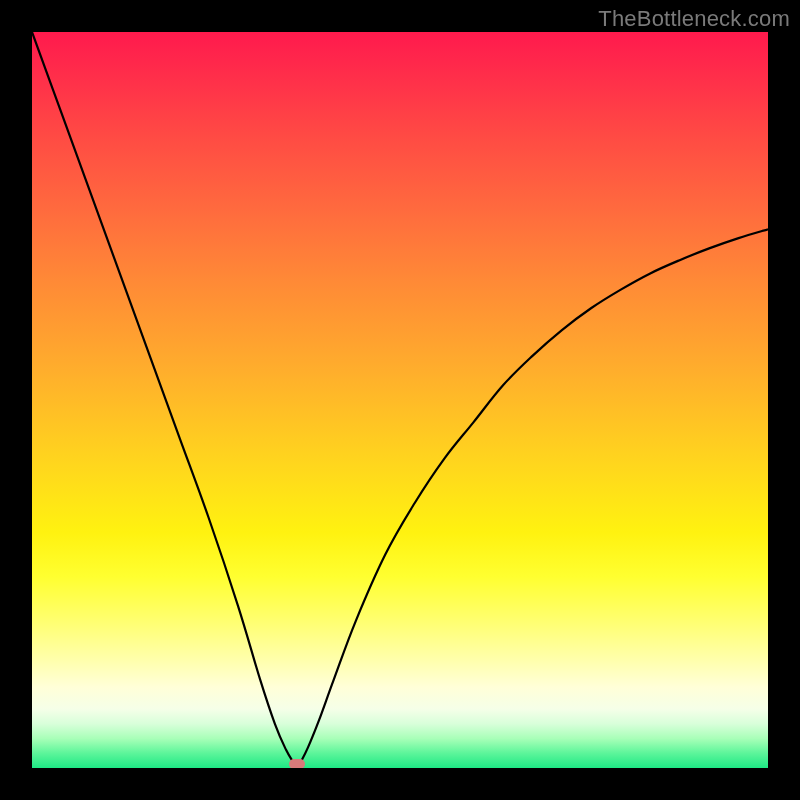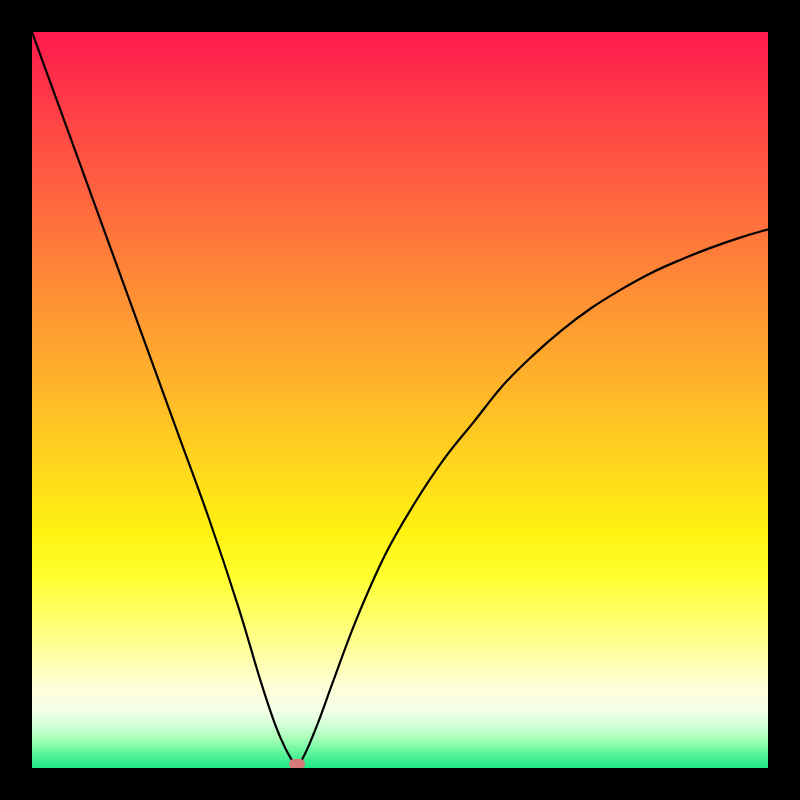--- a/index.html
+++ b/index.html
@@ -79,13 +79,14 @@
 <div class="frame">
 
   <div class="plot-wrap">
     <div class="gradient"></div>
     <svg class="curve" viewBox="0 0 736 736" preserveAspectRatio="none">
       <path id="curve-path" d="M 0.00 0.00 C 5.30 14.57, 18.84 51.81, 29.44 80.96 C 40.04 110.11, 48.28 132.77, 58.88 161.92 C 69.48 191.07, 77.72 213.73, 88.32 242.88 C 98.92 272.03, 107.16 294.69, 117.76 323.84 C 128.36 352.99, 136.60 375.65, 147.20 404.80 C 157.80 433.95, 166.04 455.29, 176.64 485.76 C 187.24 516.23, 196.81 544.93, 206.08 574.08 C 215.35 603.23, 221.54 626.48, 228.16 647.68 C 234.78 668.88, 238.24 679.25, 242.88 691.84 C 247.52 704.43, 250.61 710.71, 253.92 717.60 C 257.23 724.49, 259.29 726.80, 261.28 730.11 C 263.27 733.42, 263.64 736.00, 264.96 736.00 C 266.28 736.00, 266.65 733.82, 268.64 730.11 C 270.63 726.40, 272.69 722.94, 276.00 715.39 C 279.31 707.84, 282.40 700.35, 287.04 688.16 C 291.68 675.97, 295.14 665.56, 301.76 647.68 C 308.38 629.80, 314.57 611.32, 323.84 588.80 C 333.11 566.28, 342.68 543.76, 353.28 522.56 C 363.88 501.36, 372.12 488.26, 382.72 471.04 C 393.32 453.82, 401.56 441.45, 412.16 426.88 C 422.76 412.31, 431.00 403.33, 441.60 390.08 C 452.20 376.83, 460.44 365.20, 471.04 353.28 C 481.64 341.36, 489.88 333.78, 500.48 323.84 C 511.08 313.90, 519.32 306.69, 529.92 298.08 C 540.52 289.47, 548.76 283.29, 559.36 276.00 C 569.96 268.71, 578.20 263.83, 588.80 257.60 C 599.40 251.37, 607.64 246.71, 618.24 241.41 C 628.84 236.11, 637.08 232.66, 647.68 228.16 C 658.28 223.66, 666.52 220.36, 677.12 216.38 C 687.72 212.41, 695.96 209.52, 706.56 206.08 C 717.16 202.64, 730.70 198.84, 736.00 197.25" fill="none" stroke="#000000" stroke-width="2.2"></path>
     </svg>
     <div id="min-marker" class="minimum-marker" style="left: 264.96px; top: 732px; background: rgb(216, 122, 122);"></div>
   </div>
 
+  <div class="watermark">TheBottleneck.com</div>
 </div>
 
 </body></html>

